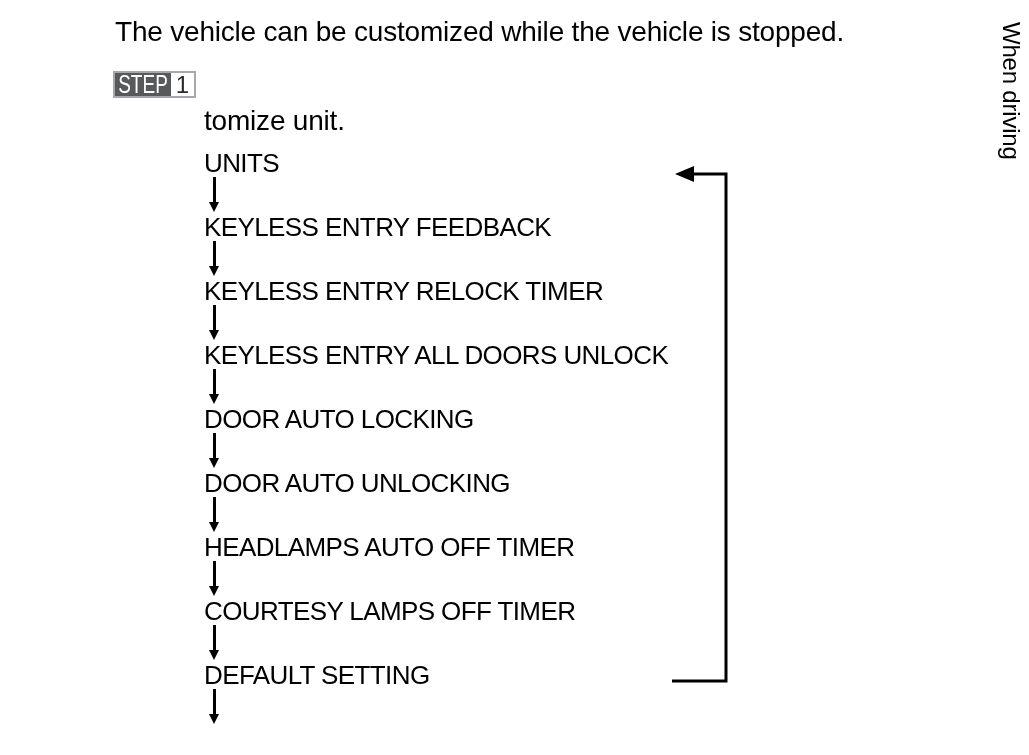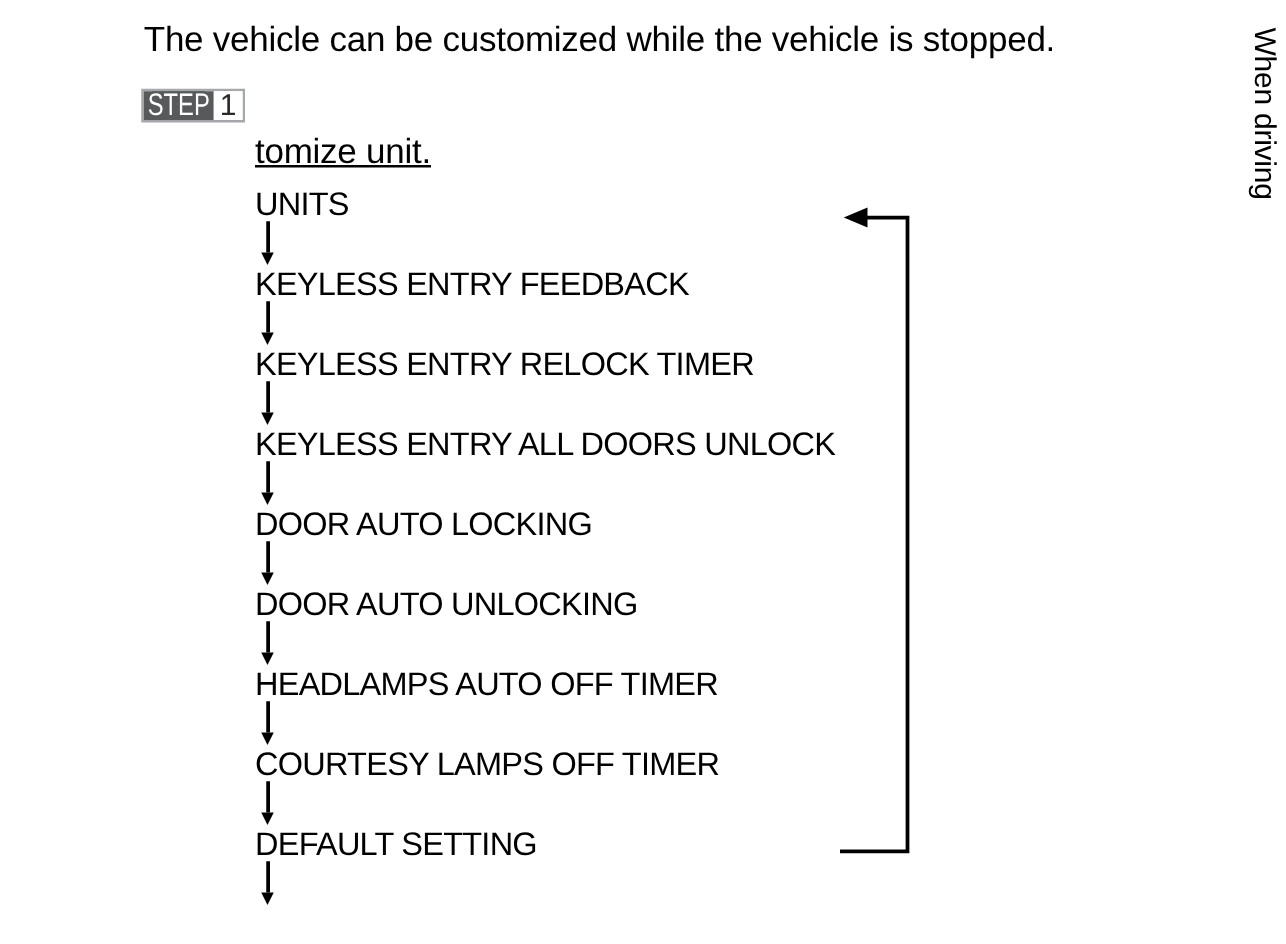--- a/index.html
+++ b/index.html
@@ -78,21 +78,20 @@
     white-space: nowrap;
   }
   .step-line2 {
     position: absolute;
     left: 204px;
     top: 94px;
     font-size: 28px;
     line-height: 1.1;
     letter-spacing: -0.2px;
     white-space: nowrap;
-    text-decoration: underline;
   }
   
   .flow {
     position: absolute;
     left: 204px;
     top: 137px;
     width: 560px;
     height: 580px;
   }
   .flow-item {

